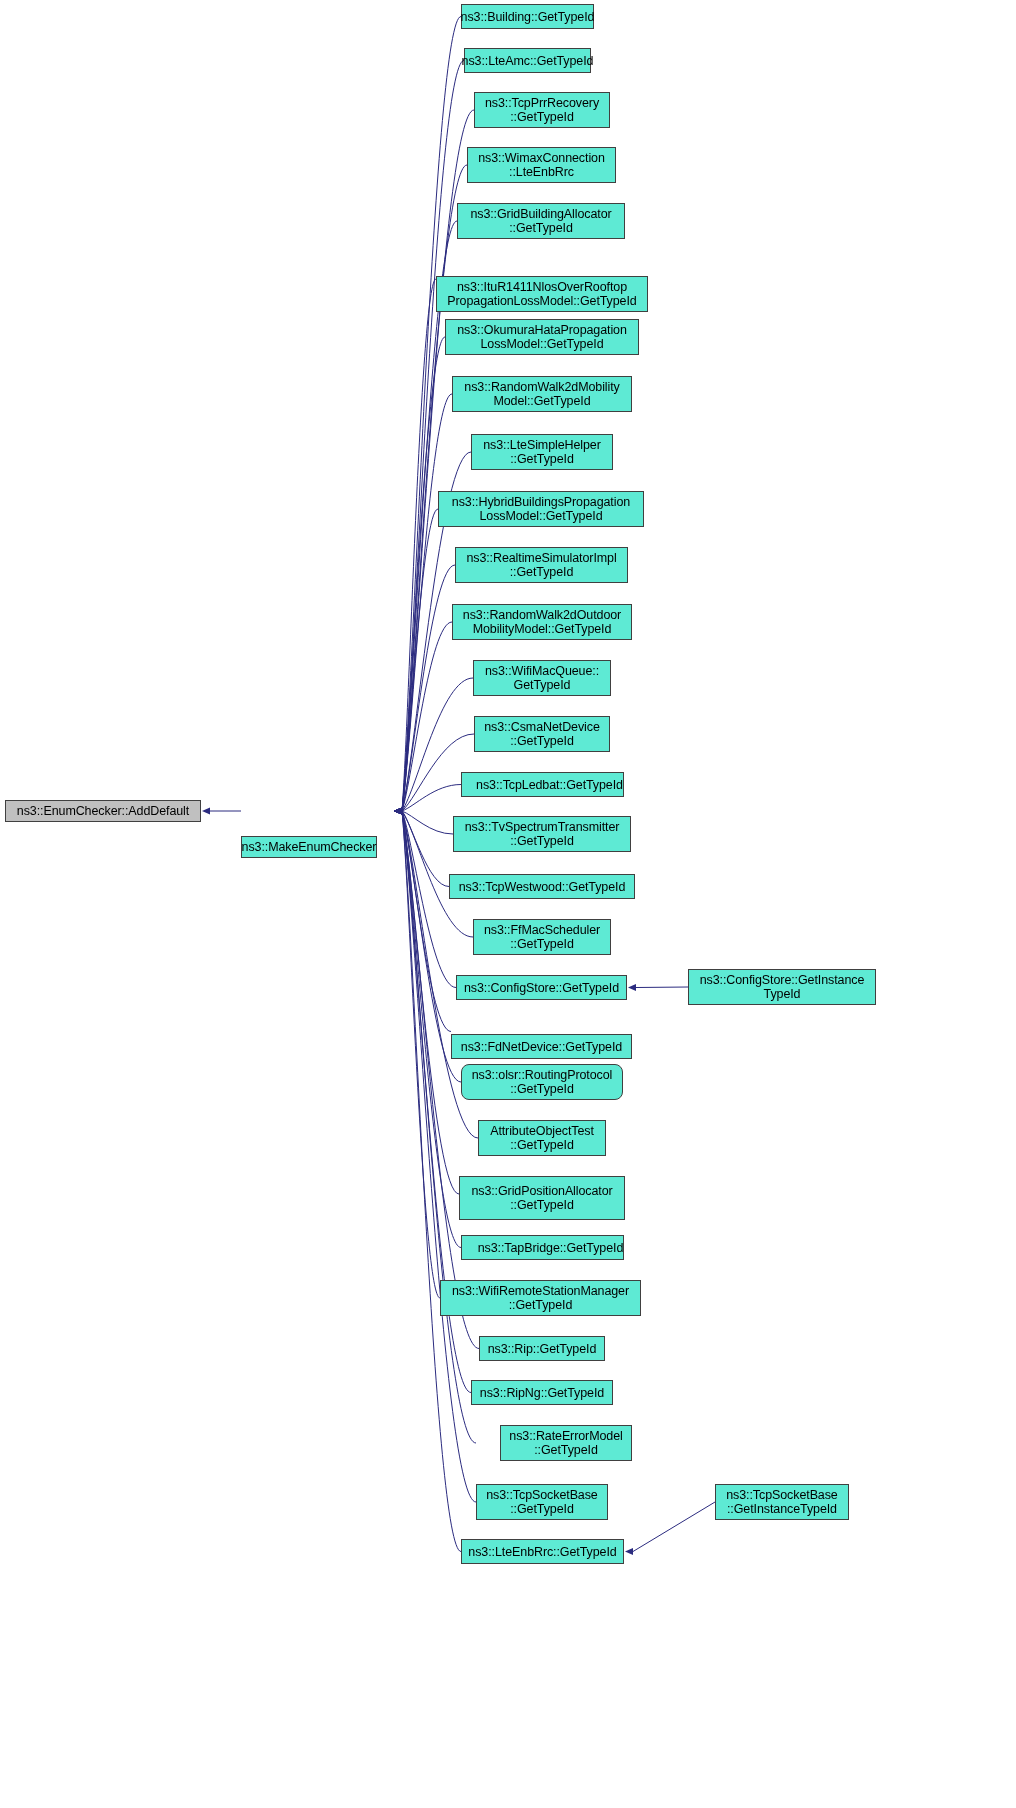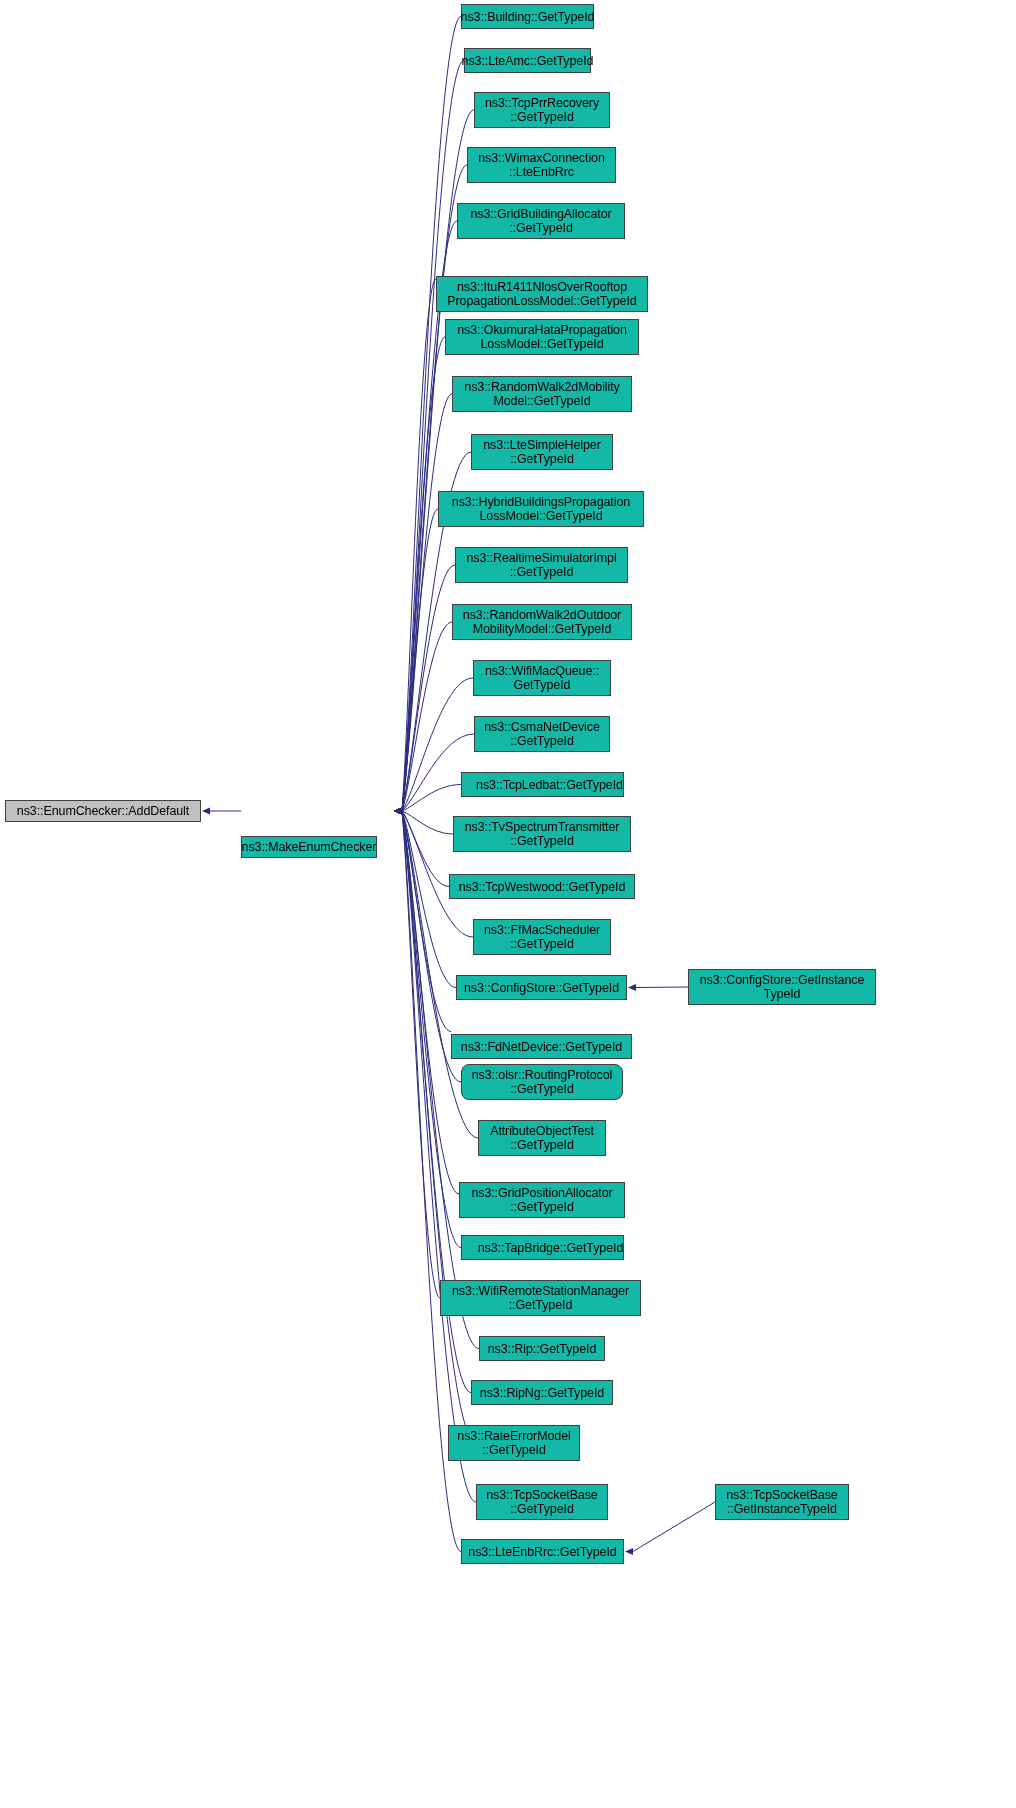--- a/index.html
+++ b/index.html
@@ -20,21 +20,21 @@
     left: 0;
     top: 0;
     width: 1016px;
     height: 1808px;
     pointer-events: none;
   }
   .node {
     position: absolute;
     box-sizing: border-box;
     border: 1px solid #404040;
-    background: #14b8a6;
+    background: #5eead4;
     color: #000000;
     font-size: 12.5px;
     line-height: 14px;
     text-align: center;
     display: flex;
     align-items: center;
     justify-content: center;
     white-space: pre-line;
     letter-spacing: -0.1px;
   }
@@ -148,28 +148,28 @@
 ::GetTypeId</div>
       <div class="node" style="left: 449px; top: 874px; width: 186px; height: 25px;">ns3::TcpWestwood::GetTypeId</div>
       <div class="node" style="left: 473px; top: 919px; width: 138px; height: 36px;">ns3::FfMacScheduler
 ::GetTypeId</div>
       <div class="node" style="left: 456px; top: 975px; width: 171px; height: 25px;">ns3::ConfigStore::GetTypeId</div>
       <div class="node" style="left: 451px; top: 1019px; width: 181px; height: 25px; margin-top: 15px;">ns3::FdNetDevice::GetTypeId</div>
       <div class="node" style="left: 461px; top: 1064px; width: 162px; height: 36px; border-radius: 8px;">ns3::olsr::RoutingProtocol
 ::GetTypeId</div>
       <div class="node" style="left: 478px; top: 1120px; width: 128px; height: 36px;">AttributeObjectTest
 ::GetTypeId</div>
-      <div class="node" style="left: 459px; top: 1176px; width: 166px; height: 36px; margin-top: 6px;">ns3::GridPositionAllocator
+      <div class="node" style="left: 459px; top: 1176px; width: 166px; height: 44px;">ns3::GridPositionAllocator
 ::GetTypeId</div>
       <div class="node" style="left: 461px; top: 1235px; width: 163px; height: 25px; padding-left: 16px;">ns3::TapBridge::GetTypeId</div>
       <div class="node" style="left: 440px; top: 1280px; width: 201px; height: 36px;">ns3::WifiRemoteStationManager
 ::GetTypeId</div>
       <div class="node" style="left: 479px; top: 1336px; width: 126px; height: 25px;">ns3::Rip::GetTypeId</div>
       <div class="node" style="left: 471px; top: 1380px; width: 142px; height: 25px;">ns3::RipNg::GetTypeId</div>
-      <div class="node" style="left: 448px; top: 1425px; width: 132px; height: 36px;">ns3::RateErrorModel
+      <div class="node" style="left: 500px; top: 1425px; width: 132px; height: 36px;">ns3::RateErrorModel
 ::GetTypeId</div>
       <div class="node" style="left: 476px; top: 1484px; width: 132px; height: 36px;">ns3::TcpSocketBase
 ::GetTypeId</div>
       <div class="node" style="left: 461px; top: 1539px; width: 163px; height: 25px;">ns3::LteEnbRrc::GetTypeId</div>
       <div class="node" style="left: 688px; top: 969px; width: 188px; height: 36px;">ns3::ConfigStore::GetInstance
 TypeId</div>
       <div class="node" style="left: 715px; top: 1484px; width: 134px; height: 36px;">ns3::TcpSocketBase
 ::GetInstanceTypeId</div>
     </div>
 </div>

